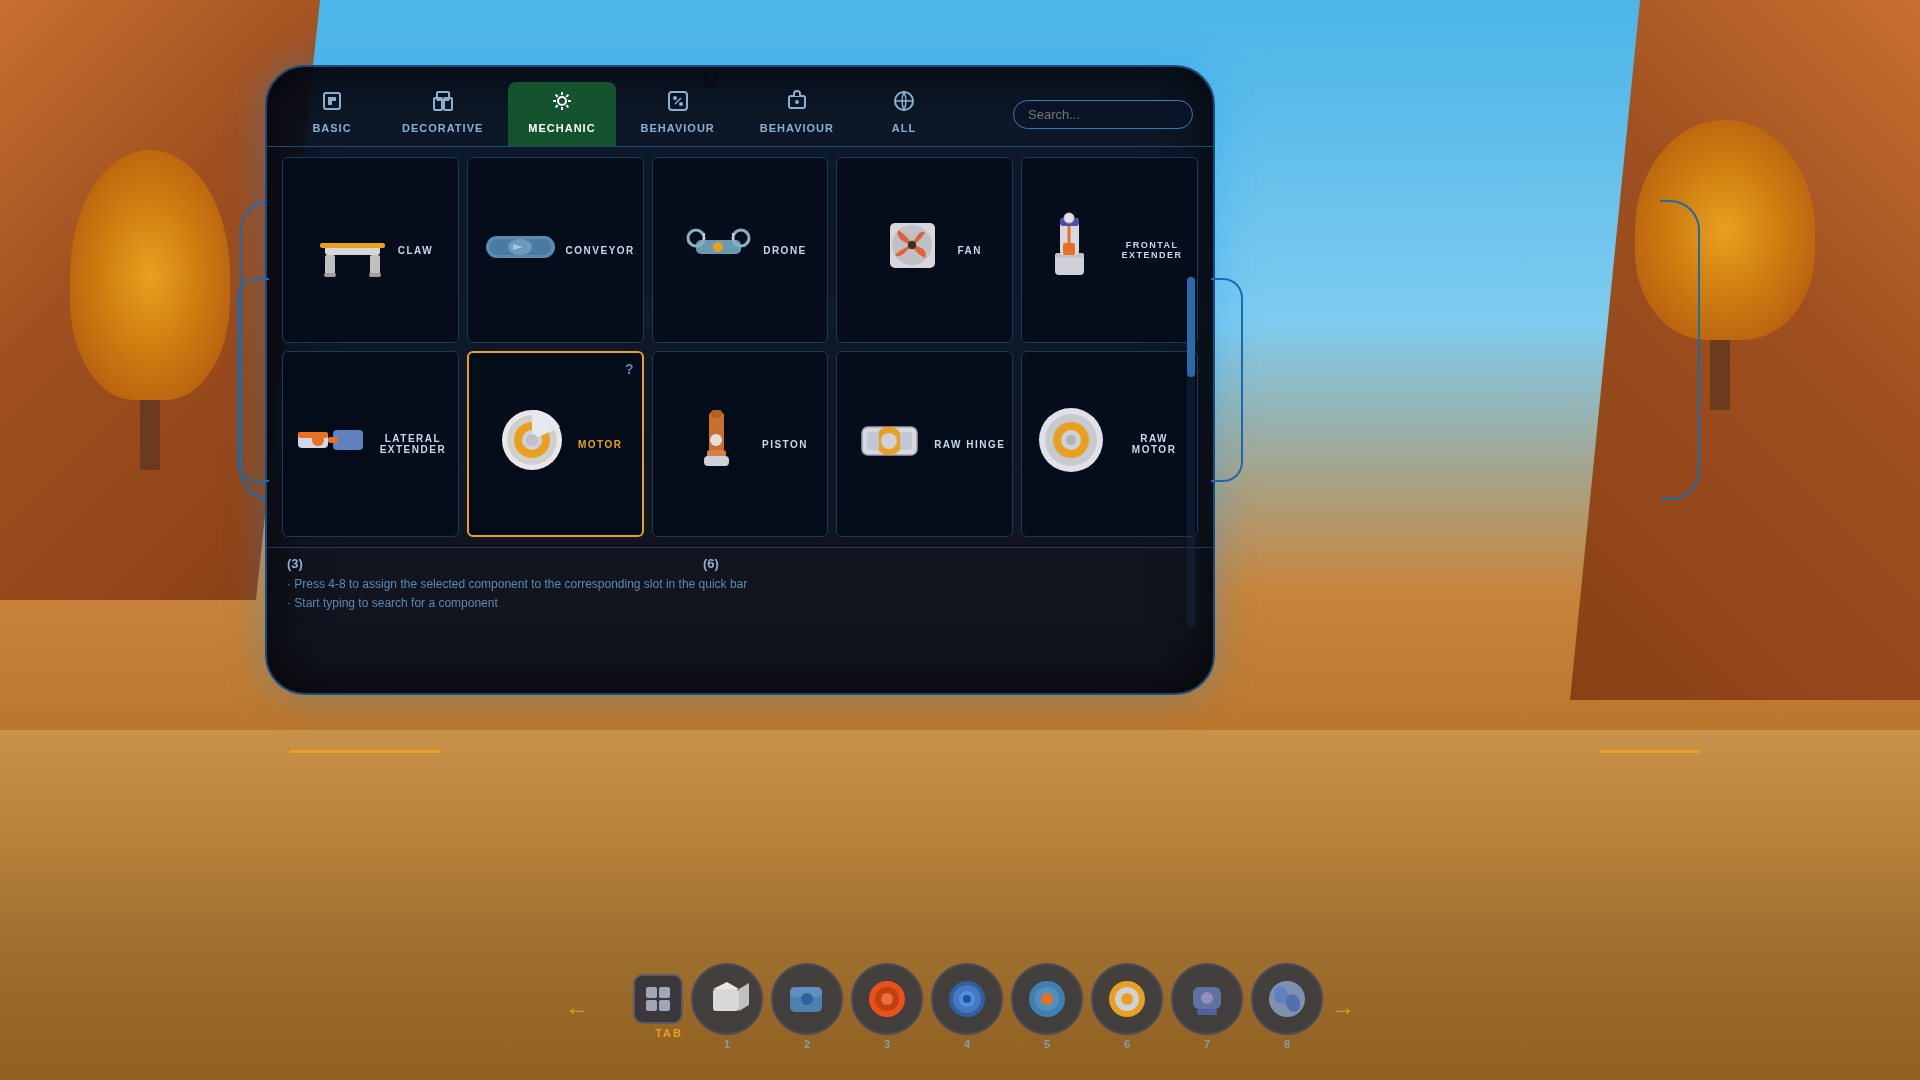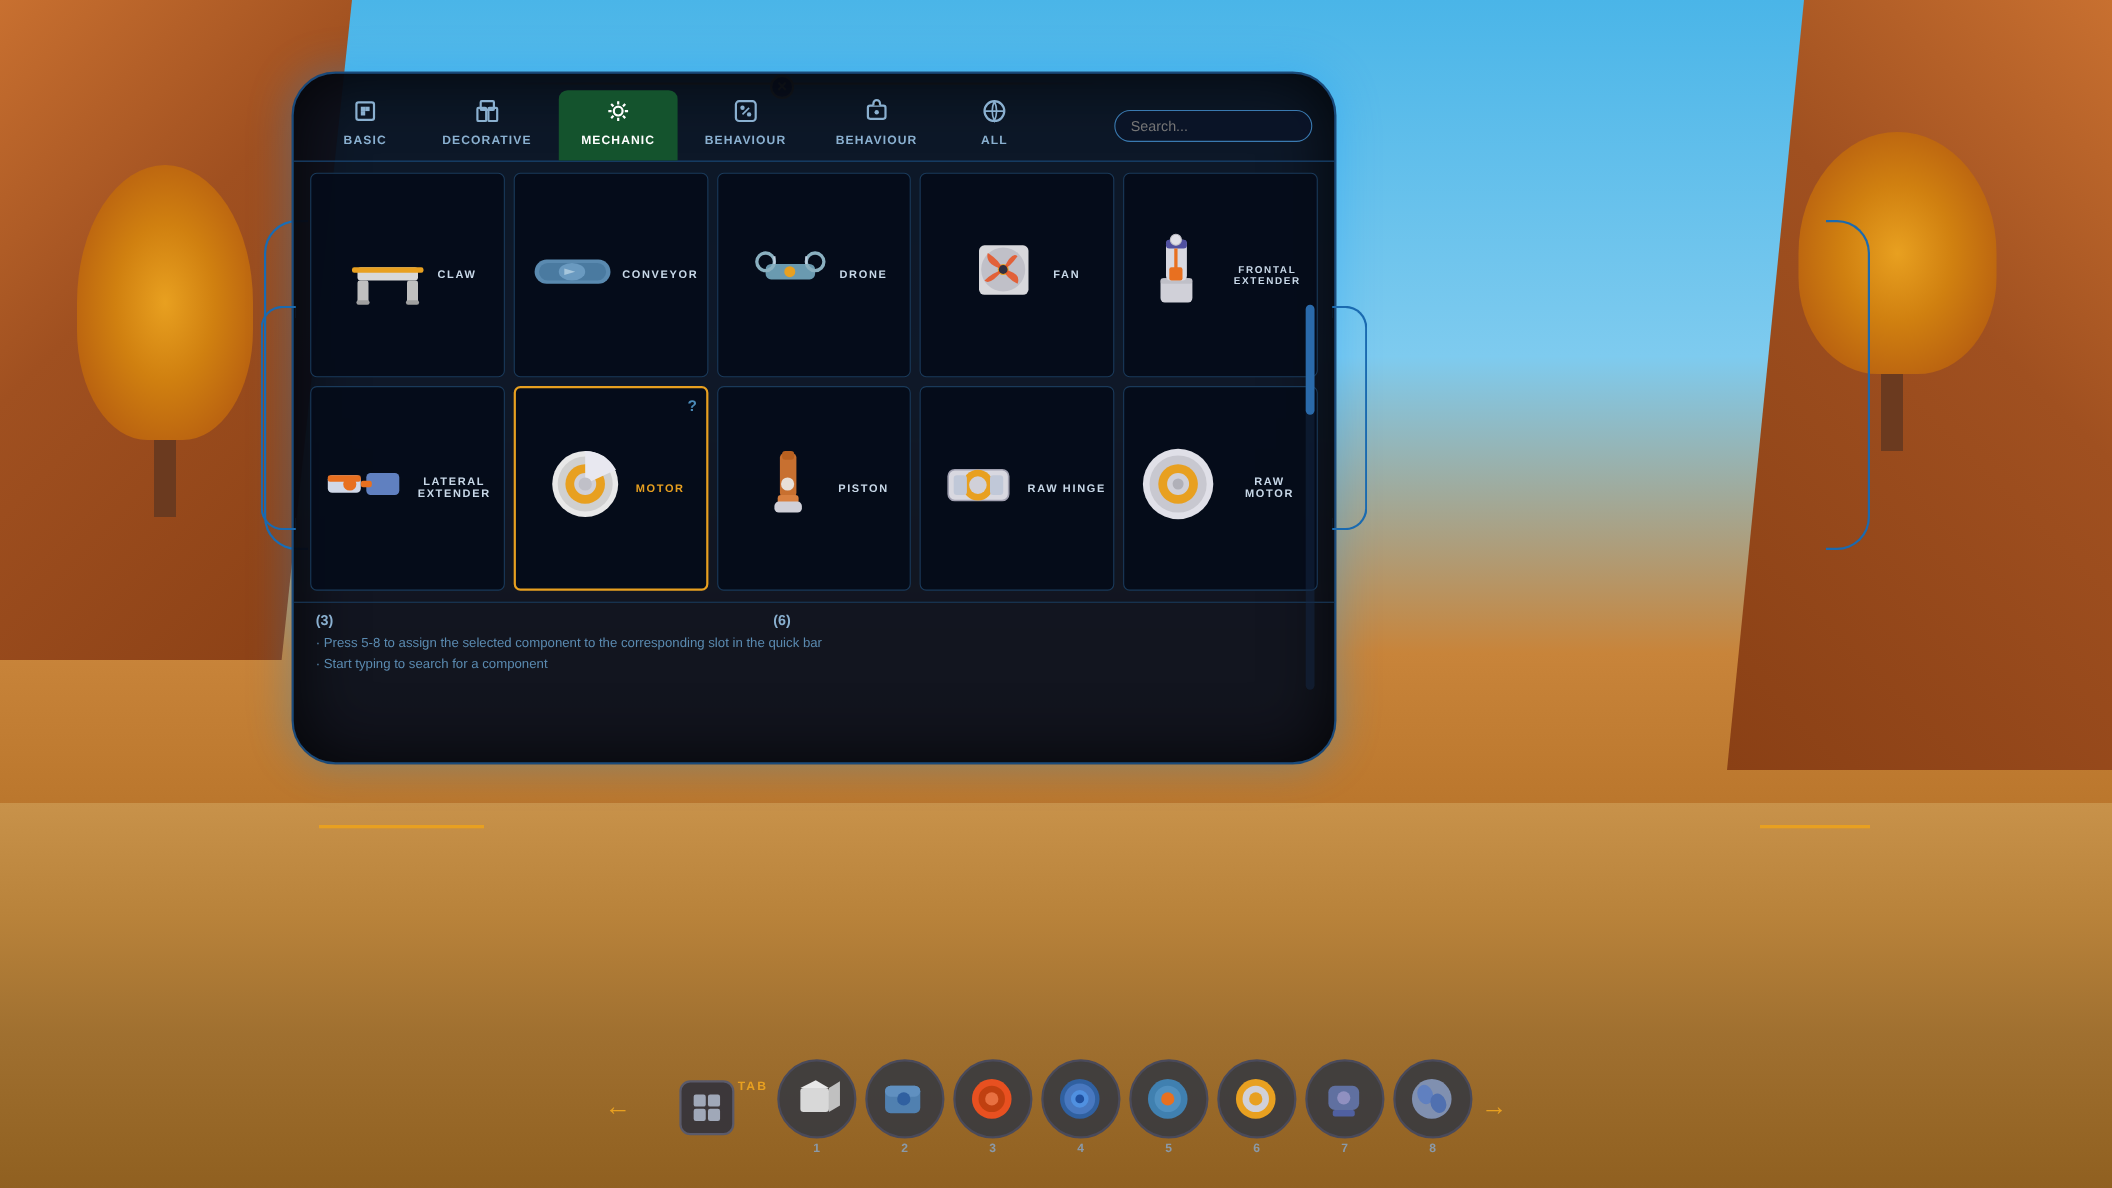--- a/index.html
+++ b/index.html
@@ -261,22 +261,22 @@
       position: absolute;
       bottom: 30px;
       left: 50%;
       transform: translateX(-50%);
       display: flex;
       align-items: center;
       gap: 8px;
     }
     #tab-indicator {
       display: flex;
-      flex-direction: row;
-      align-items: flex-start;
+      flex-direction: column;
+      align-items: flex-end;
       gap: 3px;
       padding-left: 36px;
     }
     #tab-indicator-icon {
       width: 50px; height: 50px;
       background: rgba(50,50,60,0.9);
       border: 2px solid #5a5a6a;
       border-radius: 10px;
       display: flex; align-items: center; justify-content: center;
       font-size: 22px;
@@ -600,21 +600,21 @@
   <div id="scrollbar-track">
     <div id="scrollbar-thumb"></div>
   </div>
 
   <div id="info-bar">
     <div id="info-numbers">
       <span class="info-num">(3)</span>
       <span class="info-num">(6)</span>
     </div>
     <div class="info-hints">
-      <div>· Press 5-8 to assign the selected component to the corresponding slot in the quick bar</div>
+      <div>· Press 4-8 to assign the selected component to the corresponding slot in the quick bar</div>
       <div>· Start typing to search for a component</div>
     </div>
   </div>
 
 </div>
 
 <div id="quickbar">
   <span class="tab-arrow-left">←</span>
   <div id="tab-indicator">
     <div id="tab-indicator-icon">

